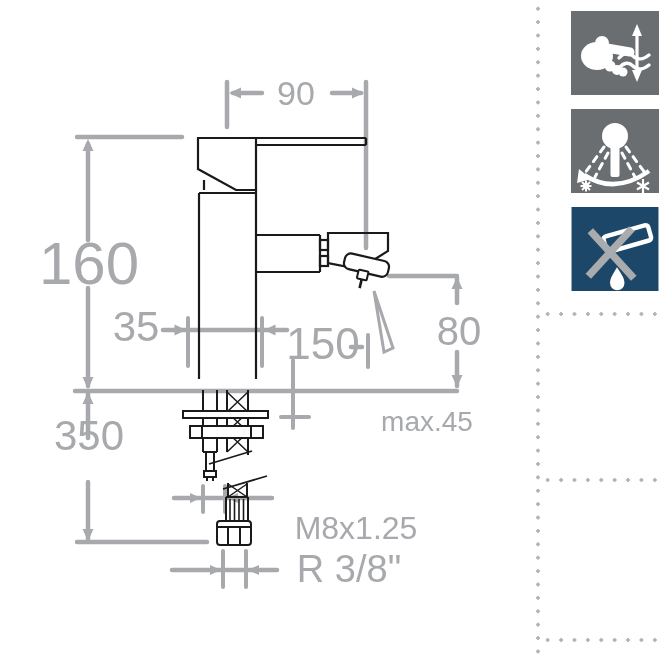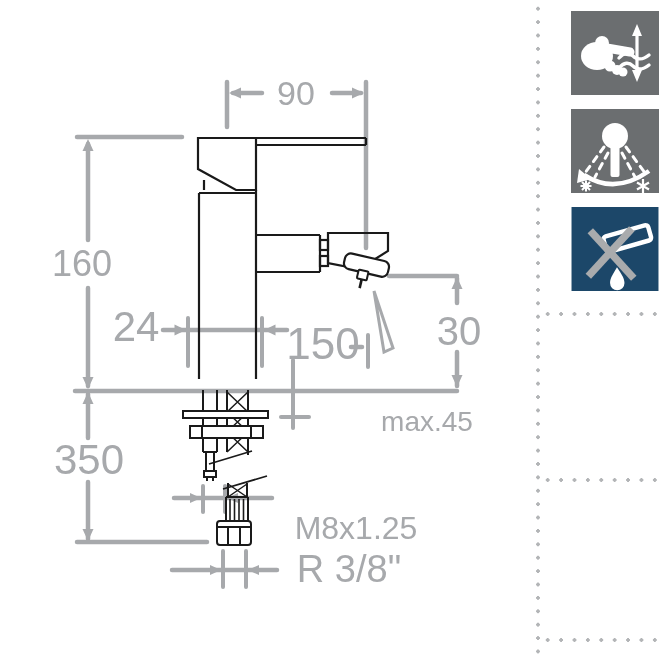--- a/index.html
+++ b/index.html
@@ -7,26 +7,26 @@
     position:relative;width:664px;height:664px;background:#fff;overflow:hidden;
     font-family:"Liberation Sans", sans-serif;
     border-radius:24px;
   }
   .drawing-svg{position:absolute;left:0;top:0;}
   .dim-label{
     position:absolute;transform:translate(-50%,-50%);
     color:#a7a9ac;white-space:nowrap;line-height:1;letter-spacing:0;
   }
   .dl-90{left:296px;top:93px;font-size:34px;}
-  .dl-160{left:82px;top:264px;font-size:36px;}
+  .dl-160{left:89px;top:264px;font-size:60px;}
   .dl-45{left:136px;top:327px;font-size:42px;}
   .dl-150{left:323px;top:344px;font-size:44px;text-align:center;}
   .dl-70{left:459px;top:331px;font-size:40px;}
   .dl-max45{left:379px;top:422px;font-size:28px;margin-left:48px;}
-  .dl-350{left:89px;top:460px;font-size:42px;}
+  .dl-350{left:89px;top:436px;font-size:42px;}
   .dl-m8{left:356px;top:528px;font-size:32px;}
   .dl-r38{left:349px;top:569px;font-size:38px;}
   .dots-v{
     position:absolute;left:535px;top:2px;width:6px;height:660px;
     background-image:radial-gradient(circle,#b3b5b7 1.6px,transparent 1.9px);
     background-size:6px 13.4px;
   }
   .dots-h{
     position:absolute;left:541px;width:123px;height:6px;
     background-image:radial-gradient(circle,#b3b5b7 1.6px,transparent 1.9px);
@@ -133,23 +133,23 @@
       <path d="M226 497 H248 M226 497 V521 M248 497 V521"></path>
       <path d="M230 499 V520 M234.5 499 V520 M239 499 V520 M243.5 499 V520" stroke-width="1.6"></path>
       <rect x="217" y="521" width="34" height="24" rx="3" fill="#ffffff"></rect>
       <path d="M217 527 H251"></path>
       <path d="M228 528 V544 M240 528 V544"></path>
     </g>
   </svg>
 
   <span class="dim-label dl-90">90</span>
   <span class="dim-label dl-160">160</span>
-  <span class="dim-label dl-45">24</span>
+  <span class="dim-label dl-45">35</span>
   <span class="dim-label dl-150">150</span>
-  <span class="dim-label dl-70">30</span>
+  <span class="dim-label dl-70">80</span>
   <span class="dim-label dl-max45">max.45</span>
   <span class="dim-label dl-350">350</span>
   <span class="dim-label dl-m8">M8x1.25</span>
   <span class="dim-label dl-r38">R 3/8"</span>
 
   <div class="dots-v"></div>
   <div class="dots-h r1"></div>
   <div class="dots-h r2"></div>
   <div class="dots-h r3"></div>
 

